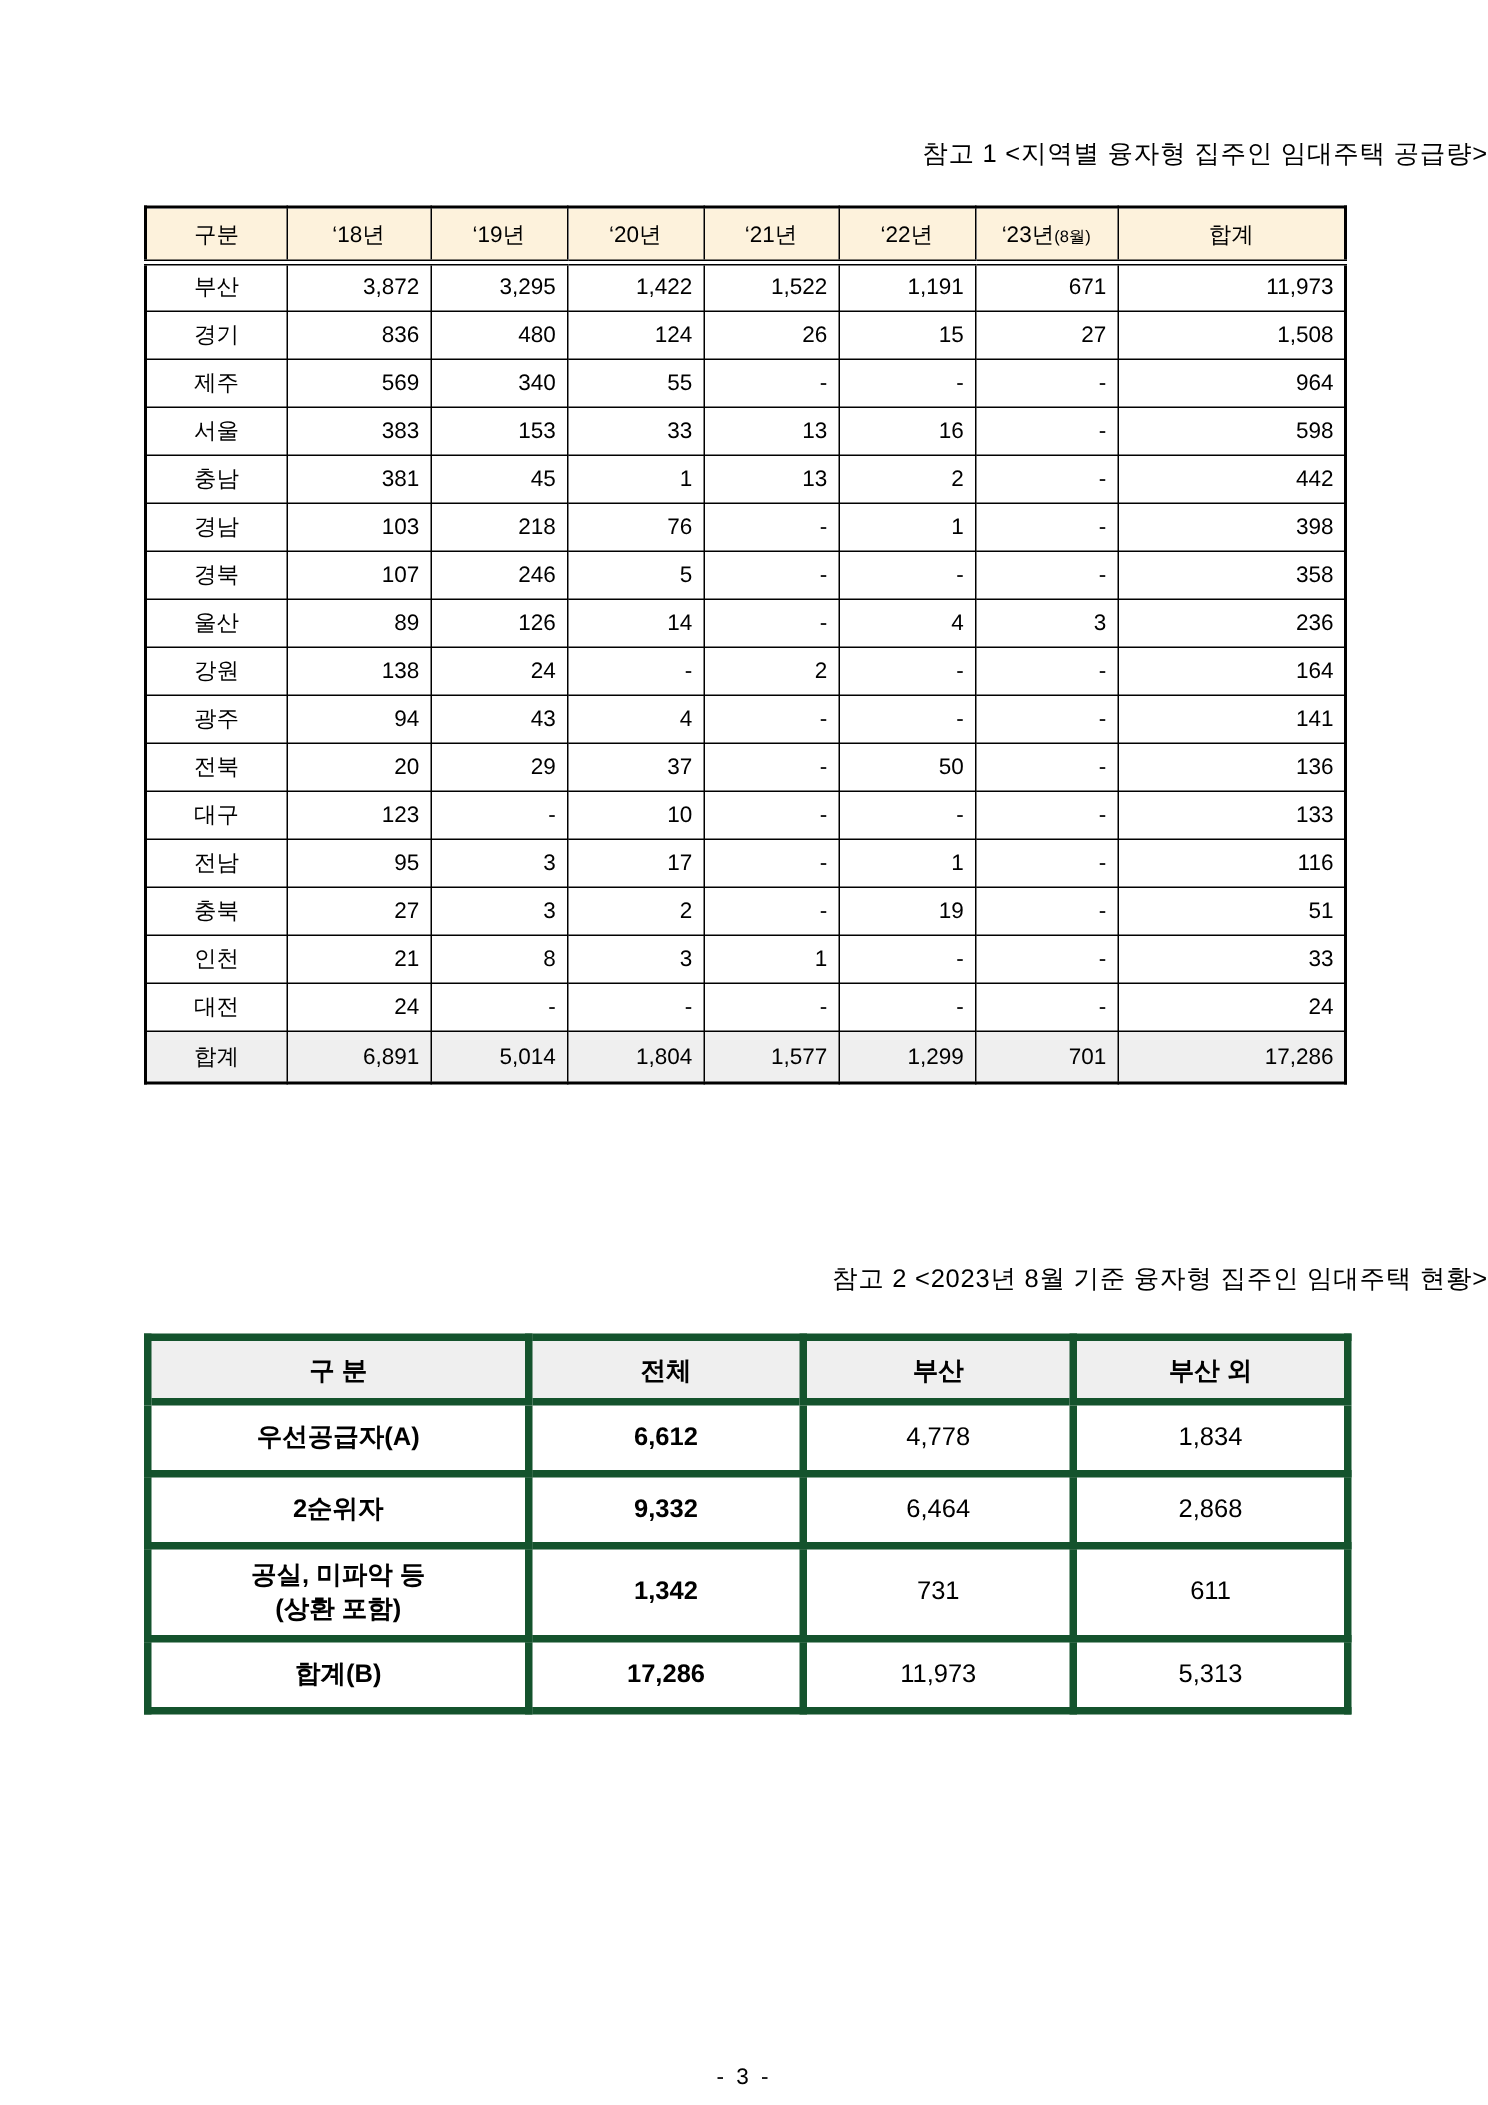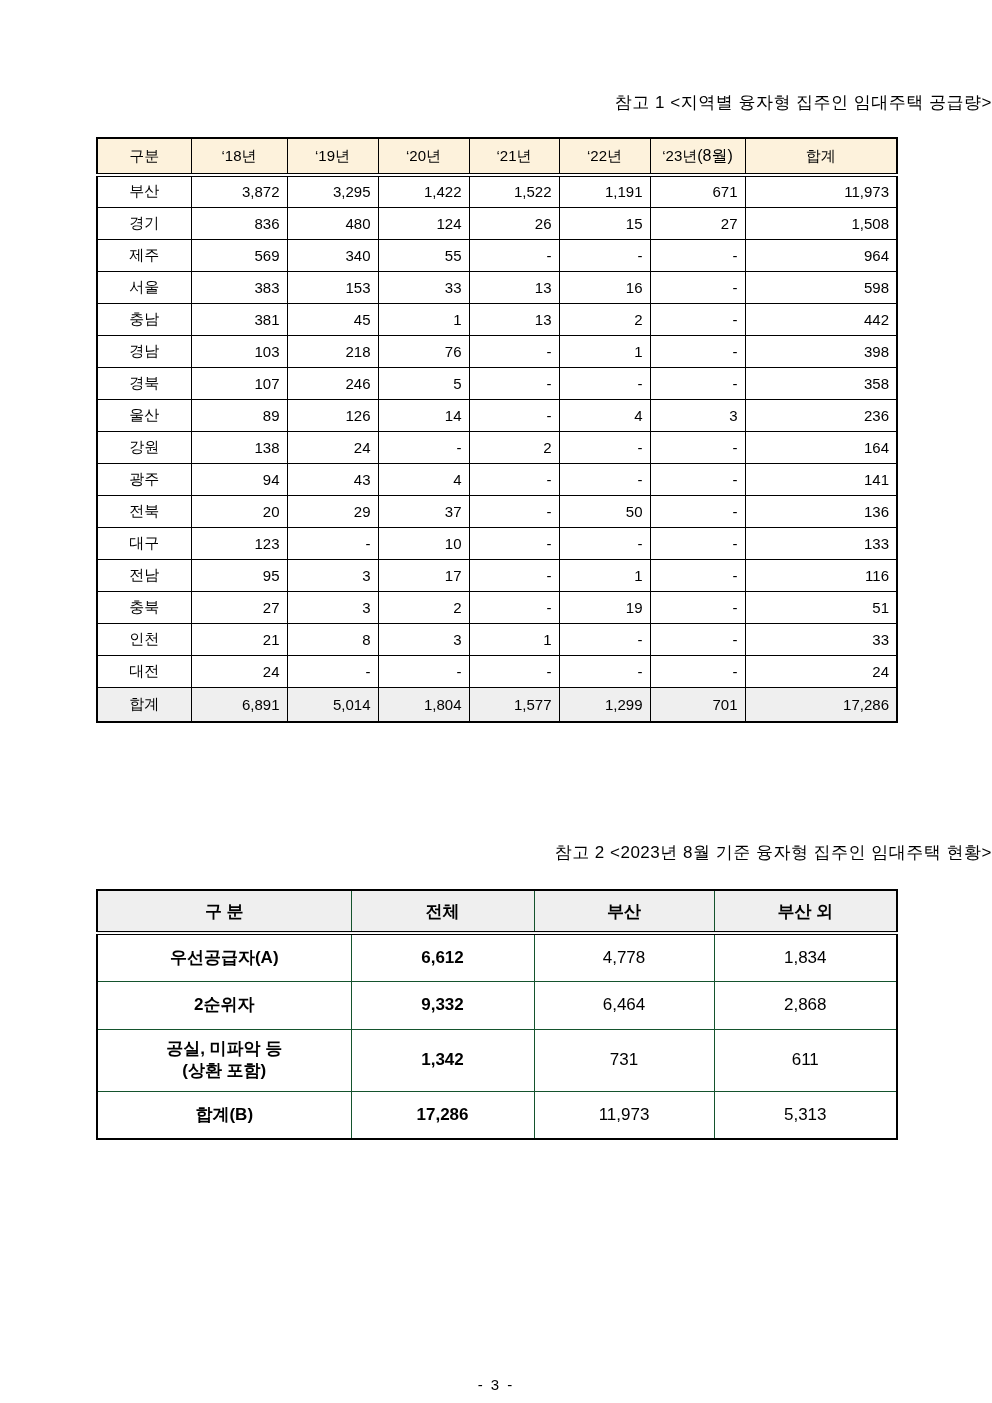--- a/index.html
+++ b/index.html
@@ -35,38 +35,38 @@
     overflow: hidden;
     white-space: nowrap;
   }
   .table1 thead th {
     background: #fdf2dc;
     height: 37px;
     font-weight: normal;
     text-align: center;
     border-bottom: 4px double #000;
   }
-  .table1 thead th .small-suffix { font-size: 16px; }
+  .table1 thead th .small-suffix { font-size: 11px; }
   .table1 tbody td { height: 32px; }
   .table1 td.region { text-align: center; }
   .table1 td.num { text-align: right; padding-right: 7px; }
   .table1 tr.total-row td {
     background: #efefef;
     height: 35px;
   }
 
   
   .table2 {
     position: absolute; top: 889px; left: 96px;
     width: 800px;
     border: 2px solid #000;
     font-size: 17px;
   }
   .table2 th, .table2 td {
-    border: 1px solid #14532d;
+    border: 5px solid #14532d;
     text-align: center;
     vertical-align: middle;
   }
   .table2 thead th {
     background: #efefef;
     height: 43px;
     font-weight: bold;
     border-bottom: 4px double #000;
   }
   .table2 tbody td { height: 48px; line-height: 1.3; }

